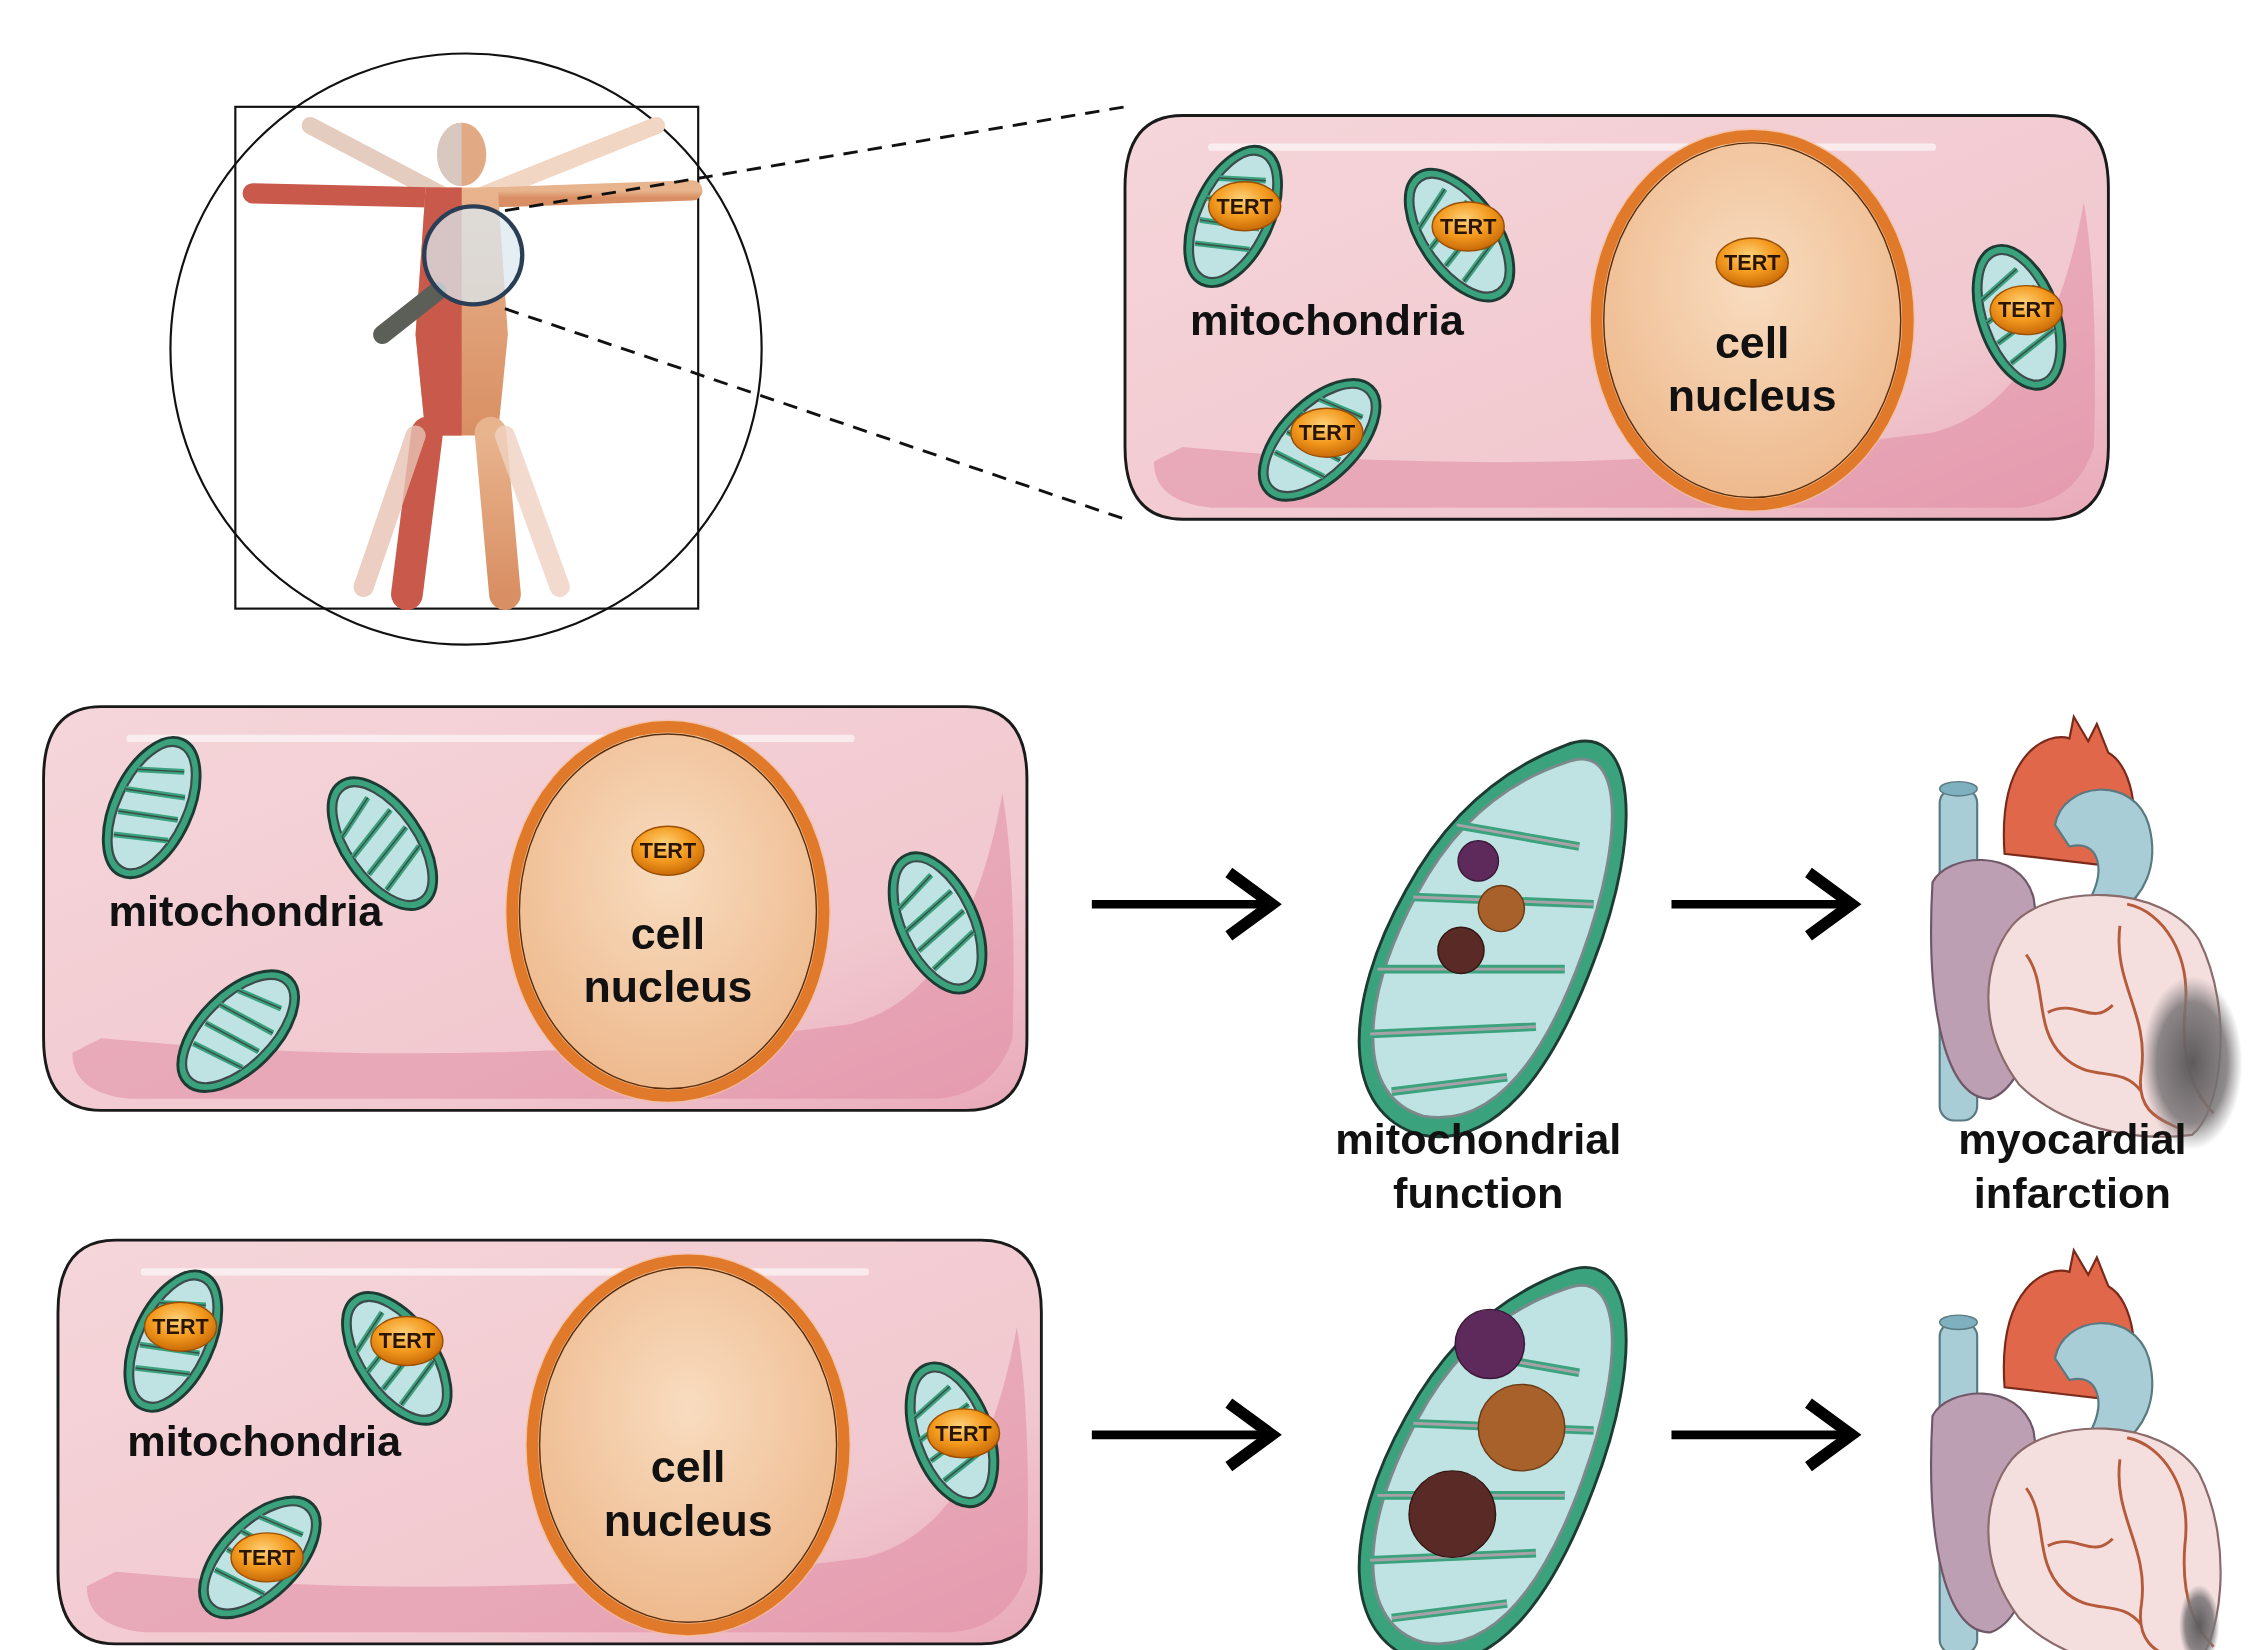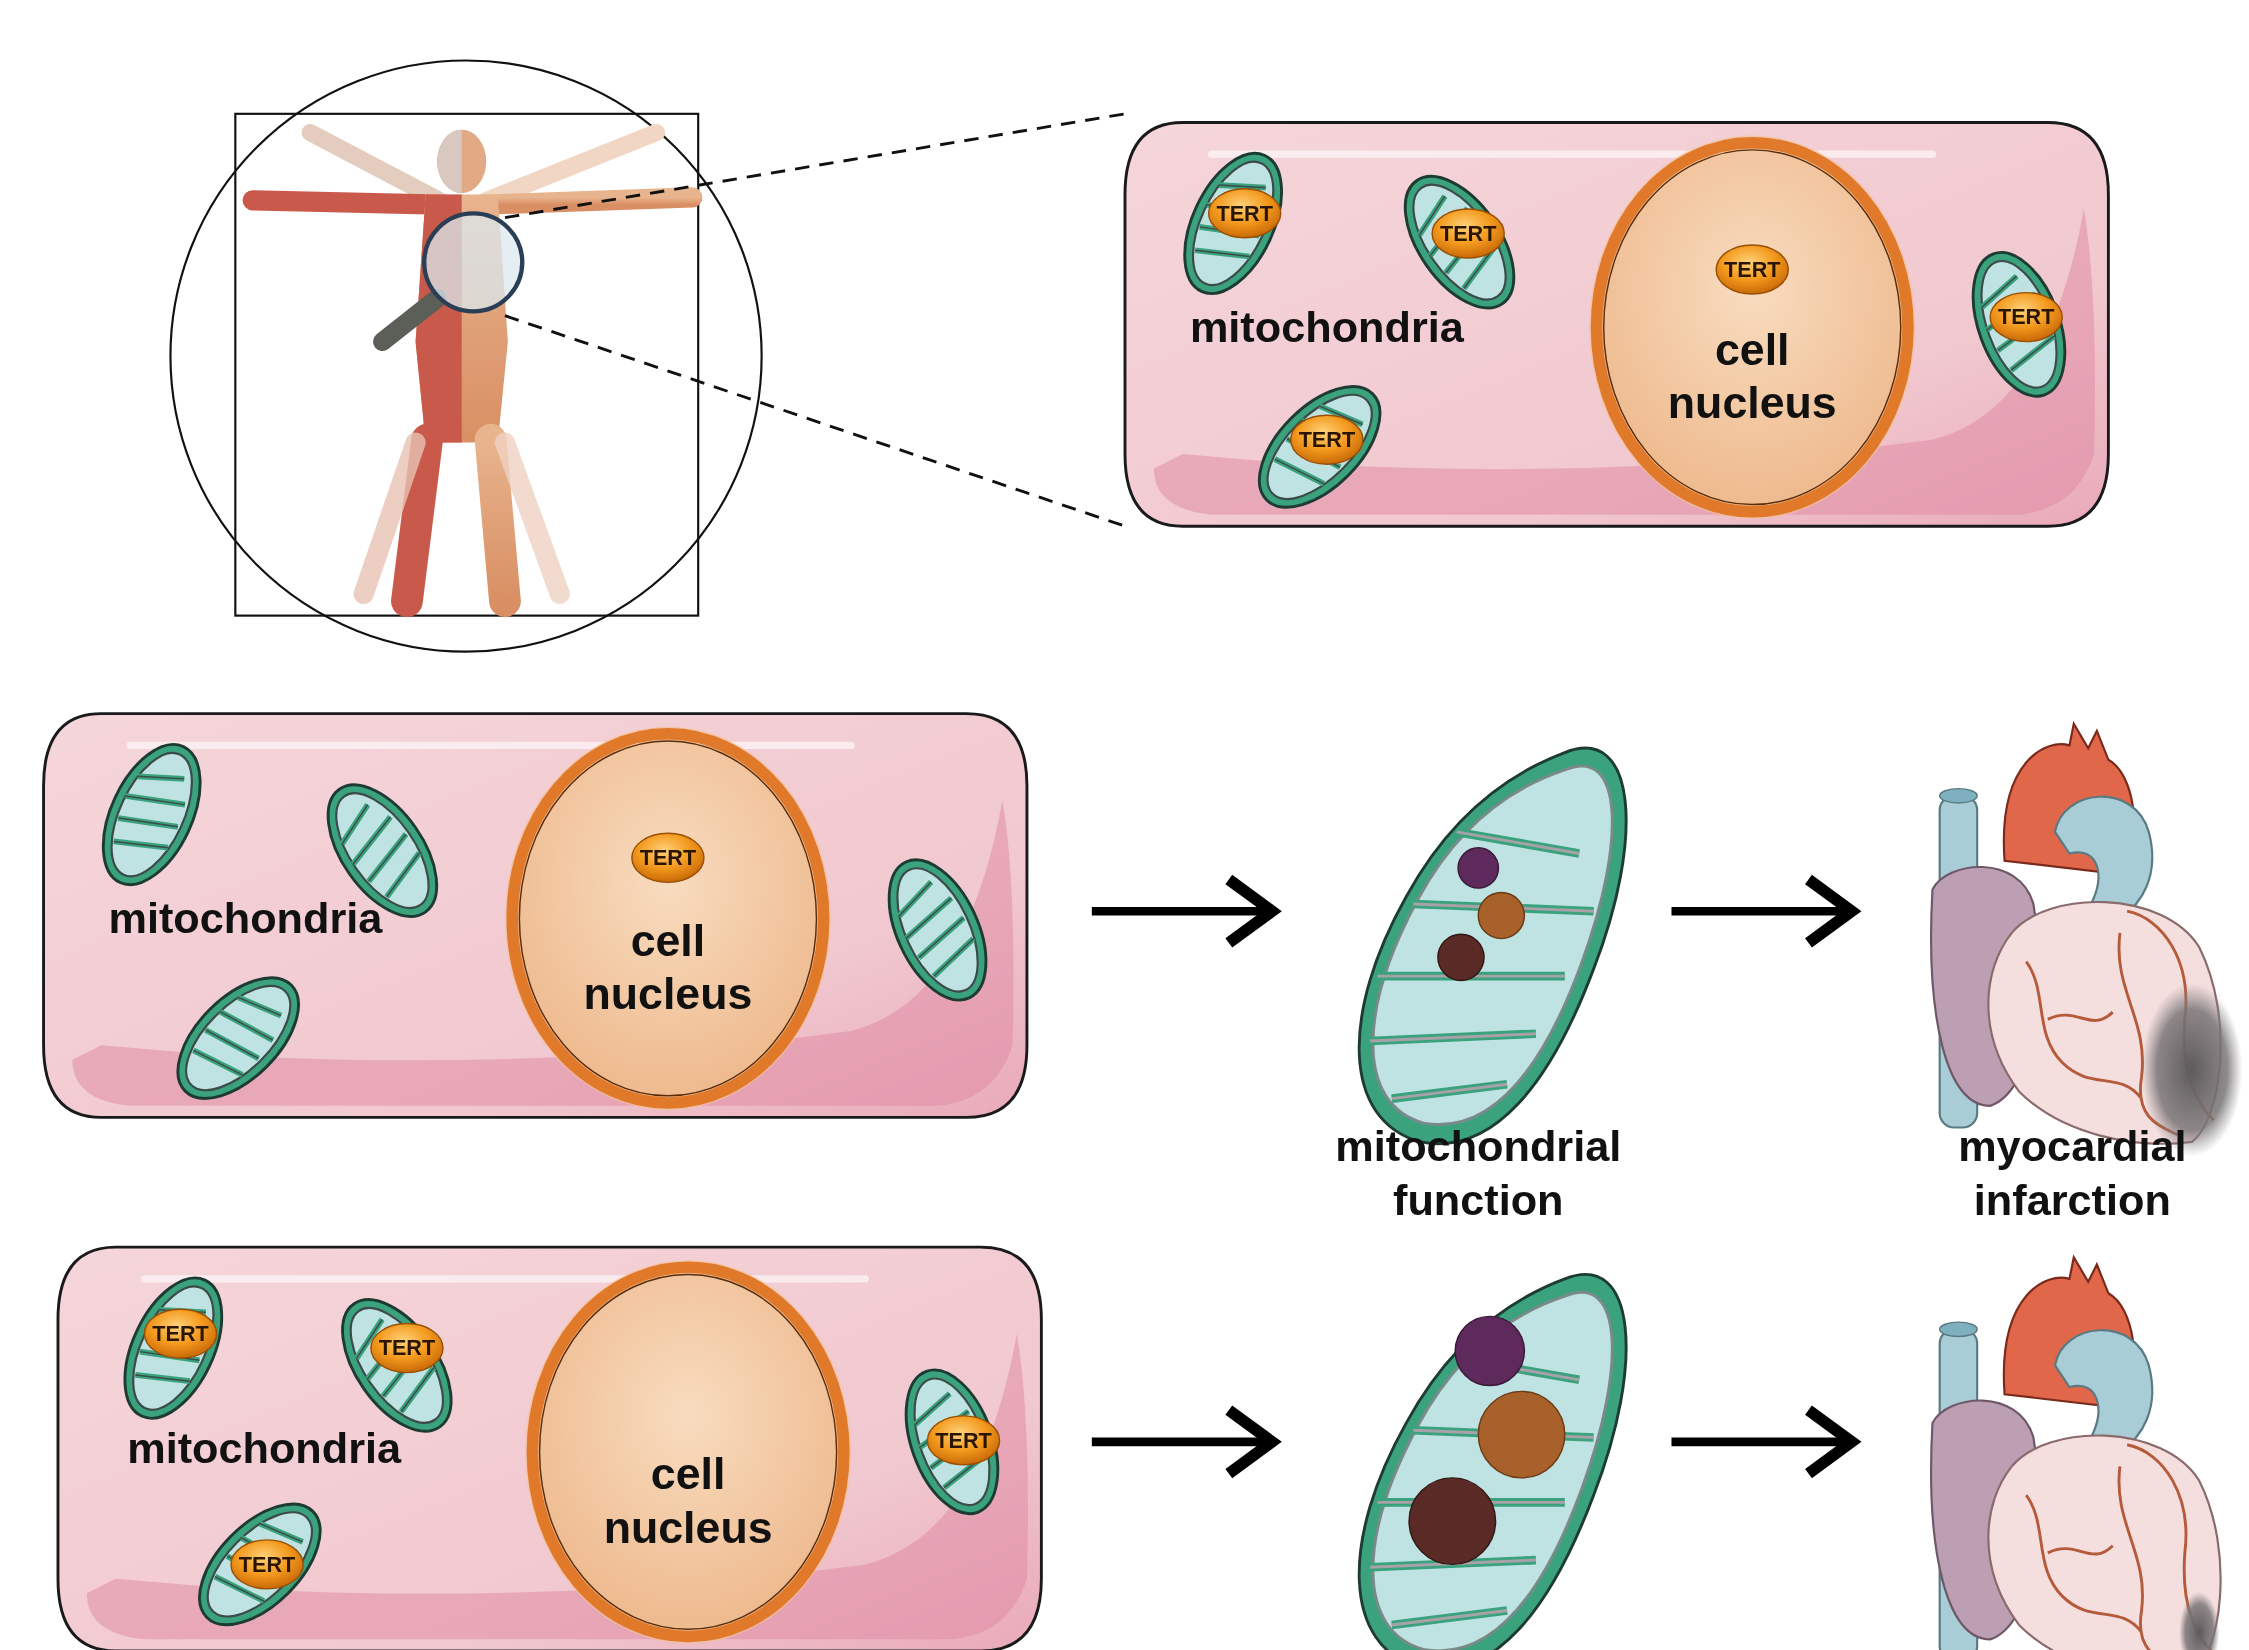--- a/index.html
+++ b/index.html
@@ -1,17 +1,17 @@
 <!DOCTYPE html>
 <html style="font-size:12px"><head>
 <meta charset="utf-8">
 <style>
   html, body { margin:0; padding:0; background:#ffffff; }
   body { width:2250px; height:1651px; overflow:hidden; }
-  #stage { position:absolute; left:0; top:10px; width:2250px; height:1187px; }
+  #stage { position:absolute; left:0; top:3px; width:2250px; height:1187px; }
   svg text { font-family:"Liberation Sans", "DejaVu Sans", sans-serif; font-weight:bold; }
   .lbl { font-size:30px; fill:#111; }
   .lbl-big { font-size:31px; fill:#111; }
   .tert { font-size:15px; fill:#2a1600; }
 </style>
 </head>
 <body>
 
 <div id="stage">
 <svg id="fig" width="2250" height="1651" viewBox="0 0 1560 1145" xmlns="http://www.w3.org/2000/svg">

